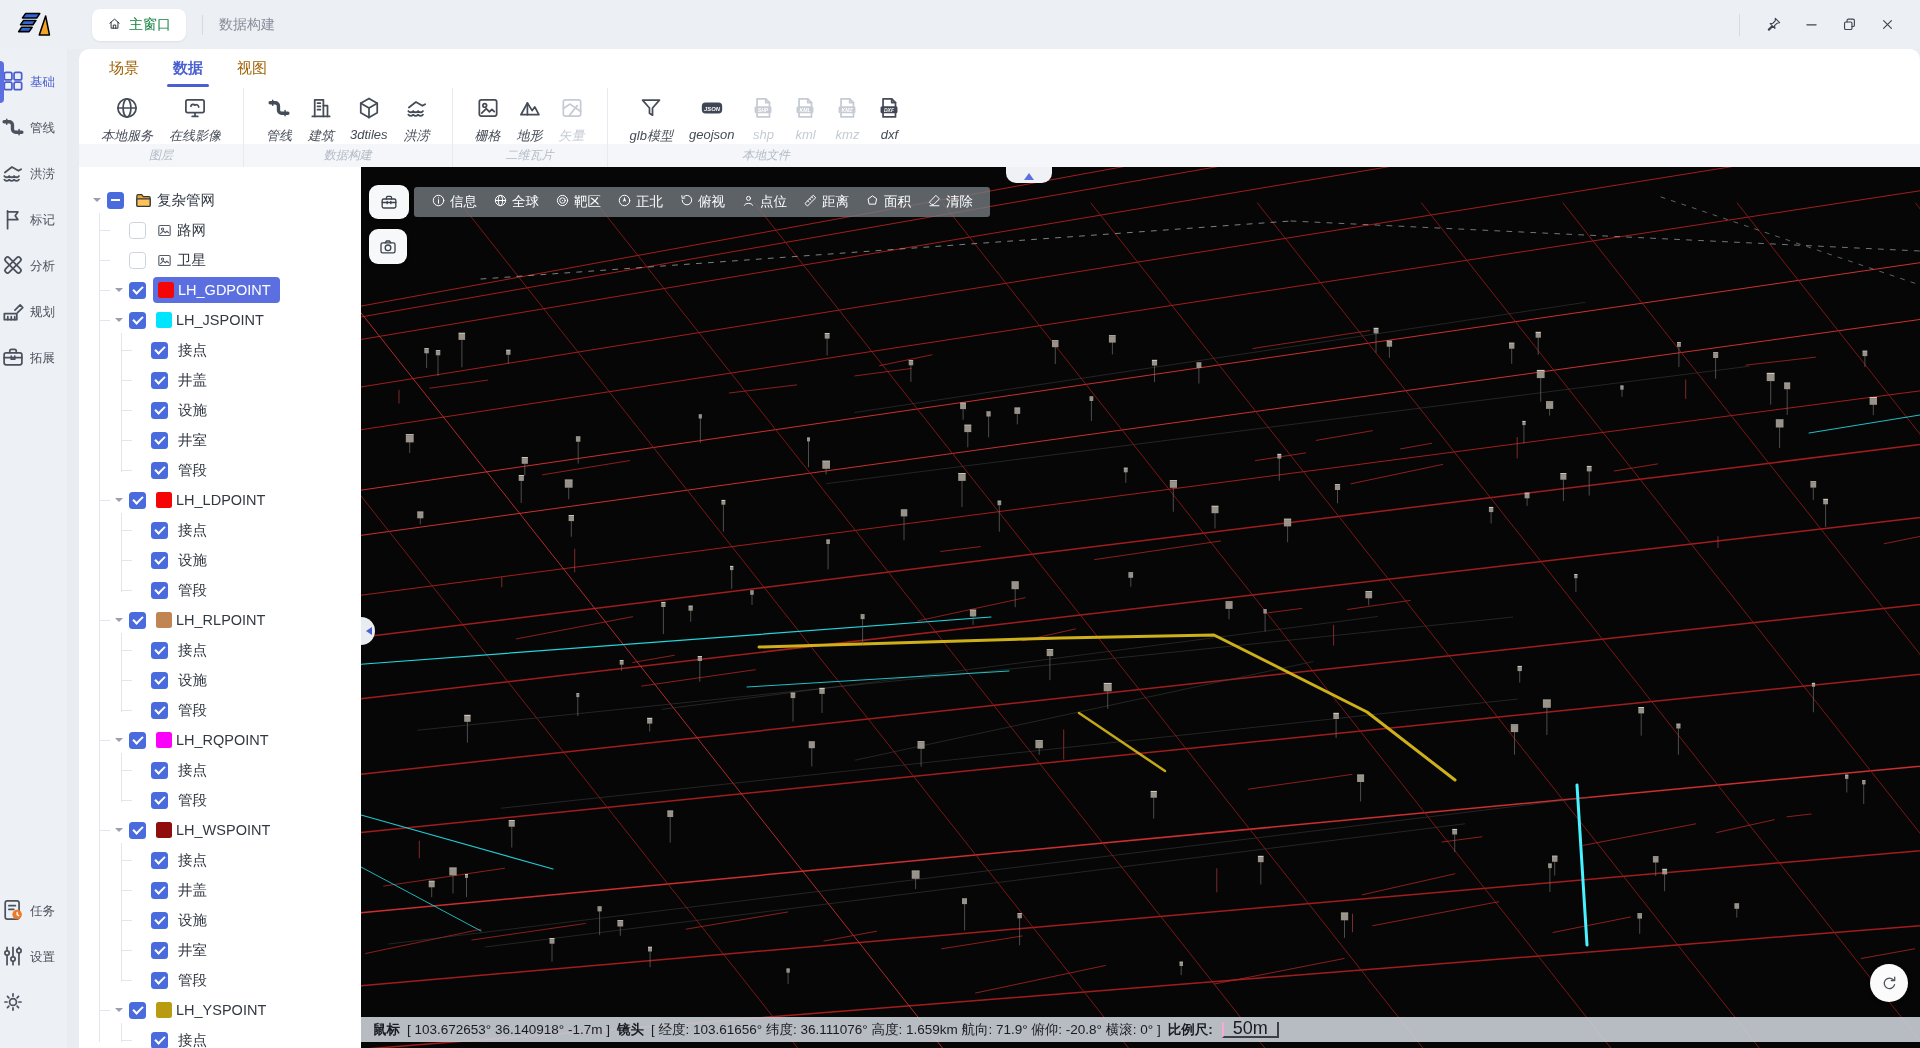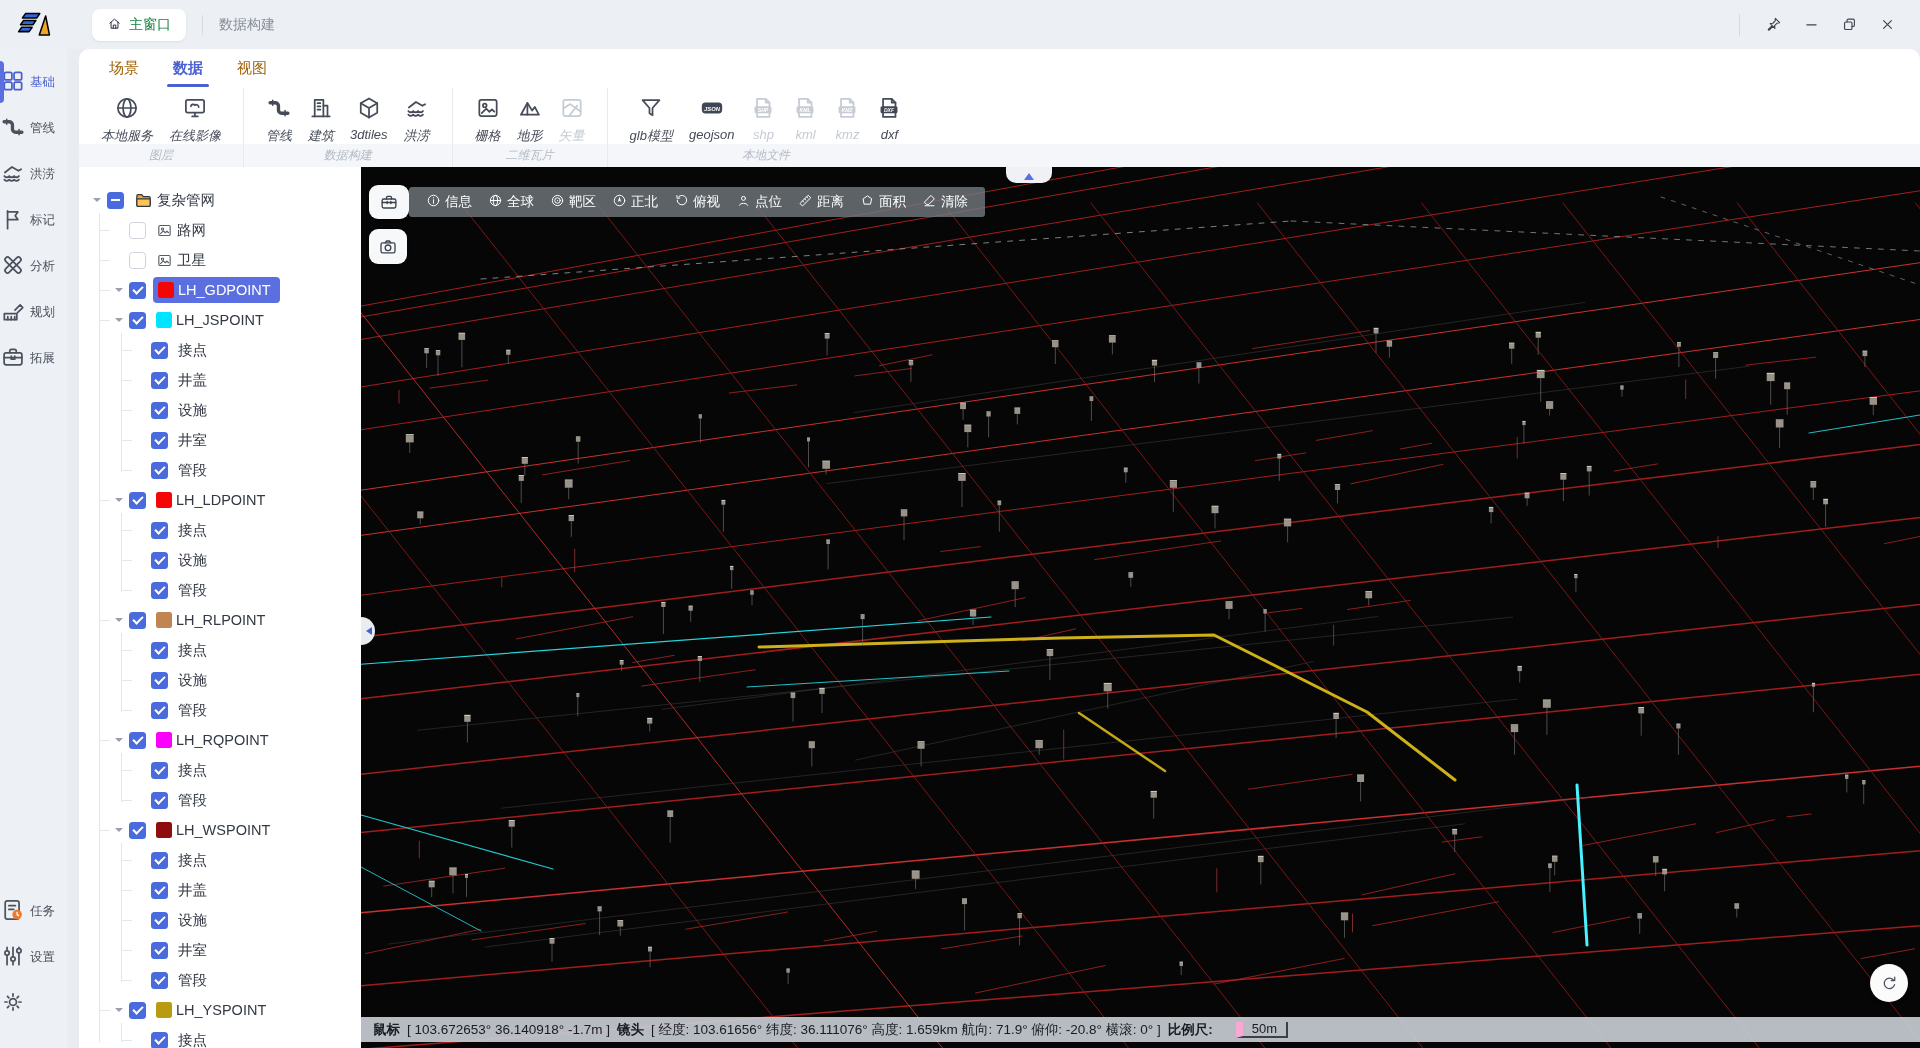--- a/index.html
+++ b/index.html
@@ -74,21 +74,21 @@
   .t-ficon svg { width:19px; height:19px; display:block; }
   .t-iicon svg { width:17px; height:17px; display:block; color:#565d68; }
   .t-children { position:relative; padding-left:22px; }
   .t-children::before { content:""; position:absolute; left:10px; top:-2px; bottom:13px; width:1px; background:#e3e7ec; }
   .t-children > .t-node > .t-row::before { content:""; position:absolute; left:-12px; top:50%; width:11px; height:1px; background:#e3e7ec; }
 
   
   .viewport { flex:1; position:relative; background:#060606; overflow:hidden; }
   .viewport svg.scene { position:absolute; inset:0; stroke:none; }
 
-  .vp-topbar { position:absolute; left:8px; top:18px; display:flex; align-items:center; }
+  .vp-topbar { position:absolute; left:8px; top:18px; display:flex; align-items:center; gap:5px; }
   .vp-boxbtn { width:40px; height:34px; background:#f7f8f9; border-radius:9px; display:flex;
     align-items:center; justify-content:center; color:#3c424d; box-shadow:0 1px 3px rgba(0,0,0,.35); cursor:pointer; }
   .vp-boxbtn svg { width:20px; height:20px; }
   .vp-bar { height:30px; background:rgba(118,124,131,.78); border-radius:3px; display:flex;
     align-items:center; padding:0 10px; gap:2px; }
   .vp-tool { display:flex; align-items:center; gap:4px; color:#fff; font-size:13.5px; padding:0 7px; cursor:pointer; }
   .vp-tool svg { width:15px; height:15px; }
   .vp-cambtn { position:absolute; left:8px; top:62px; width:38px; height:35px; background:#f7f8f9;
     border-radius:9px; display:flex; align-items:center; justify-content:center; color:#3c424d;
     box-shadow:0 1px 3px rgba(0,0,0,.35); cursor:pointer; }
@@ -102,22 +102,22 @@
   .vp-collapse-left i { width:0; height:0; border:4.5px solid transparent; border-right:6px solid #4a5fd0; margin-right:3px; }
 
   .vp-refresh { position:absolute; right:12px; bottom:46px; width:38px; height:38px; border-radius:50%;
     background:#fbfbfc; color:#4c525d; display:flex; align-items:center; justify-content:center;
     box-shadow:0 1px 4px rgba(0,0,0,.4); cursor:pointer; }
   .vp-refresh svg { width:19px; height:19px; }
 
   .statusbar { position:absolute; left:0; right:0; bottom:6px; height:25px; background:rgba(203,208,215,.9);
     display:flex; align-items:center; padding:0 12px; font-size:13.5px; color:#191c21; gap:7px; white-space:nowrap; }
   .statusbar b { font-weight:bold; }
-  .scalebox { display:inline-block; border-left:7px solid #f9a8d4; border-right:2px solid #3c4046;
-    border-bottom:2px solid #3c4046; height:16px; line-height:13px; padding:0 9px; margin-left:16px; font-size:13px; }
+  .scalebox { display:inline-block; border-left:2px solid #f9a8d4; border-right:2px solid #3c4046;
+    border-bottom:2px solid #3c4046; height:16px; line-height:13px; padding:0 9px; margin-left:2px; font-size:18px; }
 </style>
 </head>
 <body>
 
 <div class="titlebar">
   <span class="logo"><svg viewBox="0 0 40 30" stroke="none">
         <path d="M10 3.5h15l-3.2 4.6H6.8z" fill="#2f66d8"></path>
         <path d="M8 10.7h13l-3.2 4.6H4.8z" fill="#2f66d8"></path>
         <path d="M6 17.9h11l-3.2 4.6H2.8z" fill="#2f66d8"></path>
         <path d="M24.5 26L31.2 6l4 20z" fill="#f0a428"></path>

